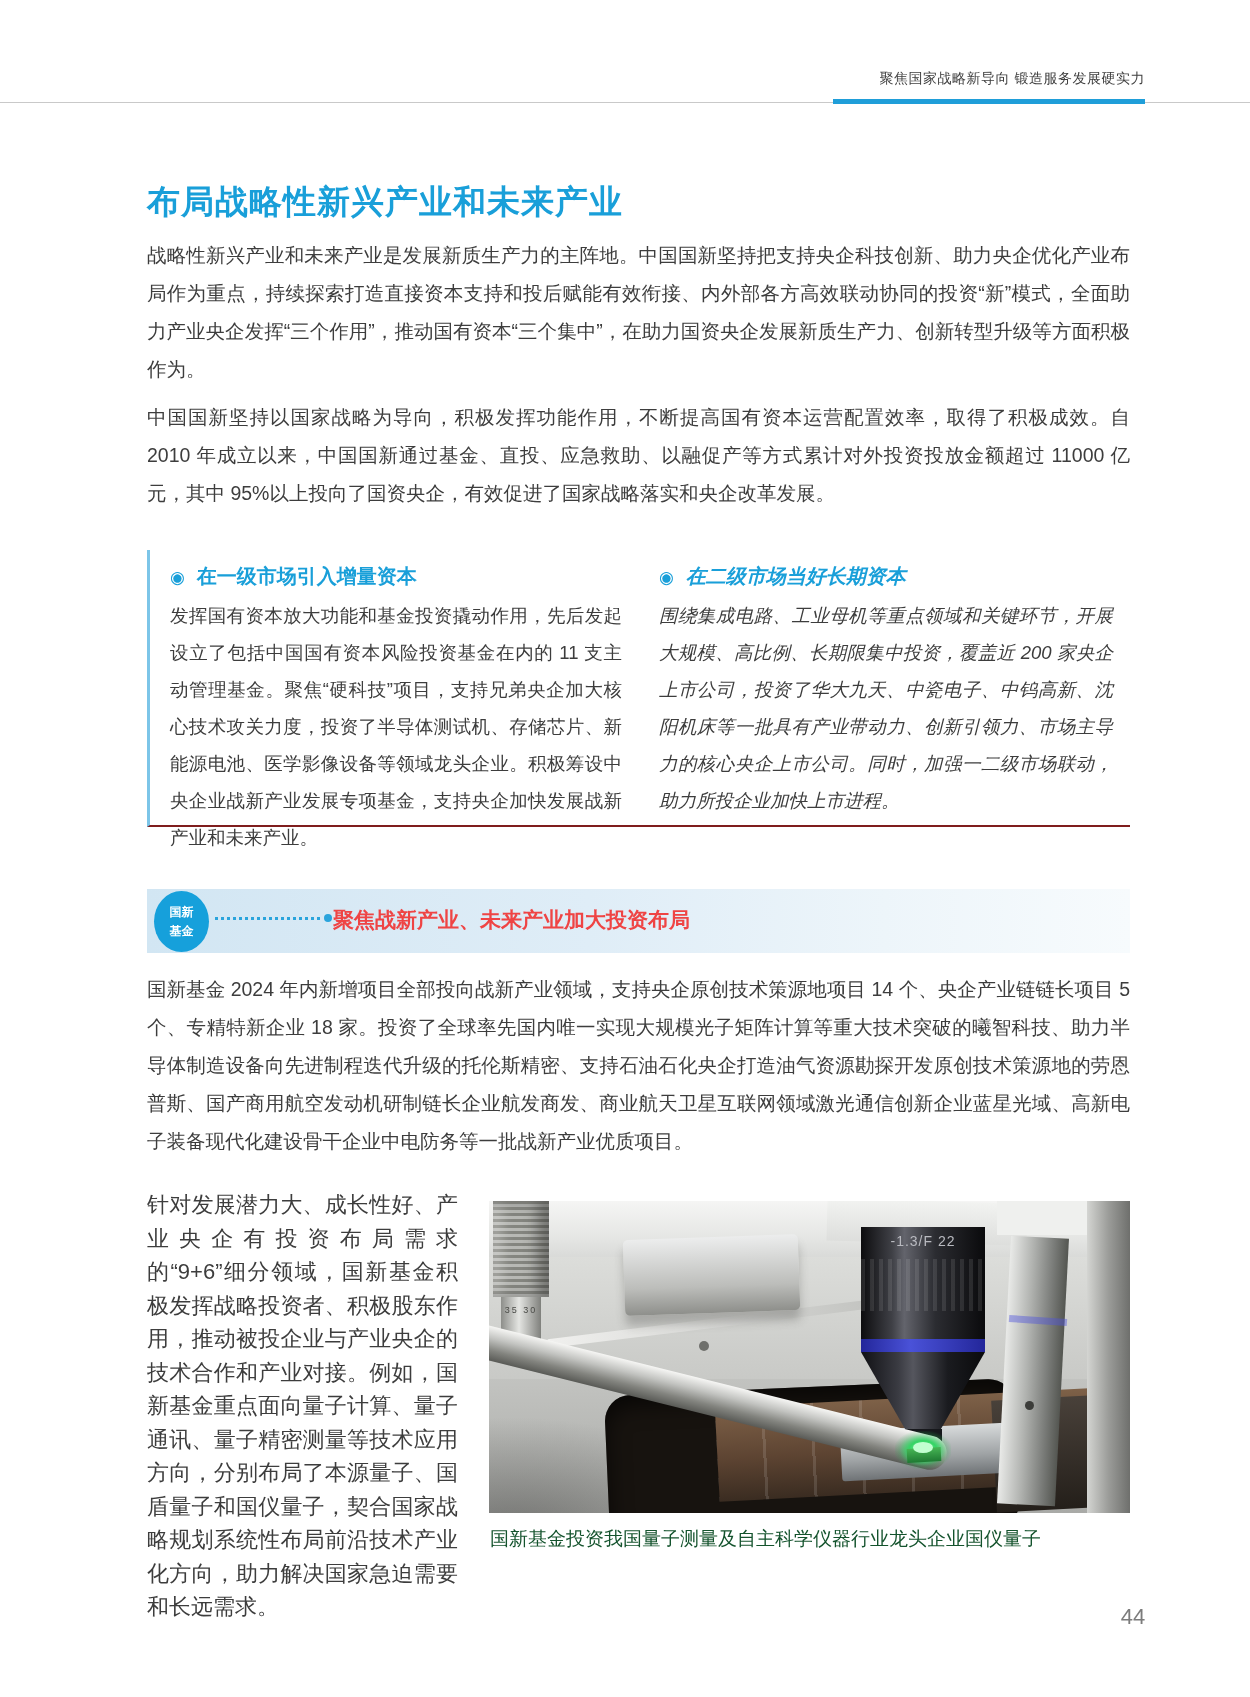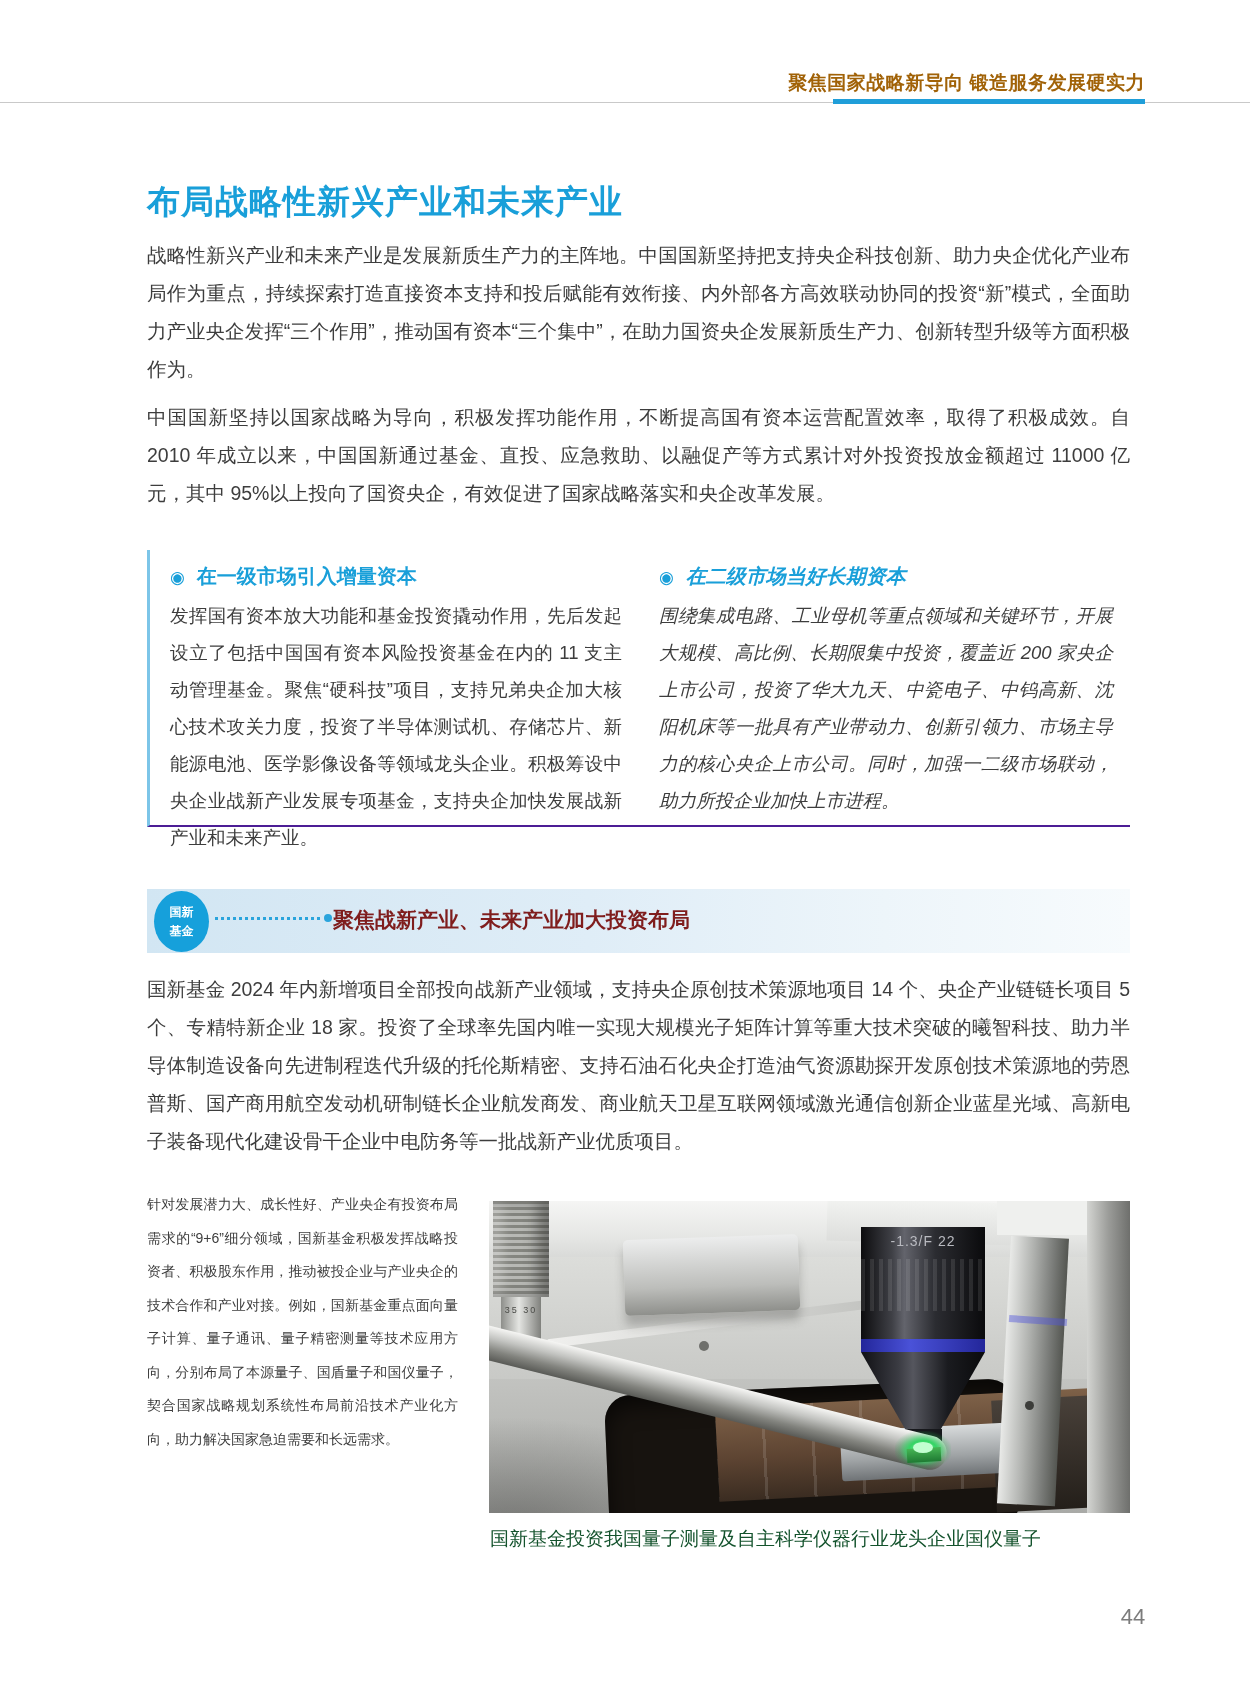--- a/index.html
+++ b/index.html
@@ -1,55 +1,55 @@
 <!DOCTYPE html>
 <html><head>
 <meta charset="utf-8">
 <style>
   * { margin:0; padding:0; box-sizing:border-box; }
   html,body { background:#ffffff; }
   body { font-family:"Liberation Sans","DejaVu Sans",sans-serif; }
   .page { position:relative; width:1250px; height:1697px; background:#ffffff; overflow:hidden; }
 
   
-  .slogan { position:absolute; top:70px; right:105px; color:#a16207; font-size:19px; font-weight:bold; letter-spacing:.5px; }
+  .slogan { position:absolute; top:70px; right:105px; color:#404040; font-size:14px; font-weight:normal; letter-spacing:.5px; }
   .rule-gray { position:absolute; top:102px; left:0; width:1250px; height:1px; background:#c9c9c9; }
   .rule-blue { position:absolute; top:99px; left:833px; width:312px; height:5px; background:#1f9ed9; }
 
   
   .title { position:absolute; top:180px; left:147px; color:#199fd9; font-size:33px; font-weight:bold; letter-spacing:1px; }
   .intro { position:absolute; top:236px; left:147px; width:983px; color:#3d3d3d; font-size:19.5px; line-height:38px; text-align:justify; }
   .intro p + p { margin-top:10px; }
 
   
   .banner { position:absolute; top:510px; left:147px; width:983px; height:40px;
             background:linear-gradient(90deg,#1590cf 0%,#1e9cd8 38%,#5cb8e6 58%,#aedcf3 75%,#e4f3fb 90%,#f8fcfe 100%); }
   .banner span { display:block; padding-left:21px; line-height:40px; color:#ffffff; font-size:20px; font-weight:bold; }
   .colbox { position:absolute; top:550px; left:147px; width:983px; height:277px;
-            border-left:3px solid #7cc5e8; border-bottom:2px solid #4c1d95;
+            border-left:3px solid #7cc5e8; border-bottom:2px solid #7f1d1d;
             padding:13px 0 0 20px; display:flex; gap:37px; }
   .col { width:452px; flex:none; }
   .col.right { width:454px;font-style:italic; }
   .col-head { color:#199fd9; font-size:20px; font-weight:bold; margin-bottom:7px; }
   .col-head .bullet { font-size:17px; margin-right:12px; font-weight:normal; }
   .col-body { color:#3d3d3d; font-size:18.5px; line-height:37px; text-align:justify; }
 
   
   .band { position:absolute; top:889px; left:147px; width:983px; height:64px;
           background:linear-gradient(90deg,#d2e6f3 0%,#dfedf7 45%,#edf5fa 75%,#f7fbfd 100%); }
   .badge { position:absolute; top:891px; left:154px; width:55px; height:61px; border-radius:50%;
            background:#16a0db; color:#ffffff; font-size:12px; font-weight:bold;
            display:flex; flex-direction:column; align-items:center; justify-content:center; line-height:19px; }
   .dotline { position:absolute; top:917px; left:215px; width:105px; border-top:3px dotted #2aa4dc; }
   .dotend { position:absolute; top:914px; left:324px; width:8px; height:8px; border-radius:50%; background:#2aa4dc; }
-  .fund-head { position:absolute; top:906px; left:333px; color:#7f1d1d; font-size:21px; font-weight:bold; }
+  .fund-head { position:absolute; top:906px; left:333px; color:#ef4444; font-size:21px; font-weight:bold; }
   .fund-body { position:absolute; top:970px; left:147px; width:983px; color:#3d3d3d; font-size:19.5px; line-height:38px; text-align:justify; }
 
   
-  .feat-left { position:absolute; top:1188px; left:147px; width:311px; color:#3d3d3d; font-size:14px; line-height:33.5px; text-align:justify; }
+  .feat-left { position:absolute; top:1188px; left:147px; width:311px; color:#3d3d3d; font-size:22px; line-height:33.5px; text-align:justify; }
   .caption { position:absolute; top:1526px; left:490px; width:640px; color:#14532d; font-size:19px; }
   .pagenum { position:absolute; top:1604px; left:1105px; width:56px; text-align:center; color:#7c7c7c; font-size:22px; }
 
   
   .photo { position:absolute; top:1201px; left:489px; width:641px; height:312px; overflow:hidden; background:#cfd0cd; }
   .photo div { position:absolute; }
   .ph-bench { left:0; top:0; width:641px; height:58px; background:linear-gradient(180deg,#f5f5f4,#e6e7e5 60%,#d8d9d7); }
   .ph-mid { left:0; top:56px; width:641px; height:125px; background:linear-gradient(180deg,#dcddda,#c8c9c6); }
   .ph-low { left:0; top:178px; width:641px; height:134px; background:linear-gradient(180deg,#c2c3c0,#a9aaa7); }
   .ph-vignette { left:-50px; top:215px; width:300px; height:140px; background:radial-gradient(ellipse at 25% 85%,rgba(35,35,33,.4),transparent 70%); }

